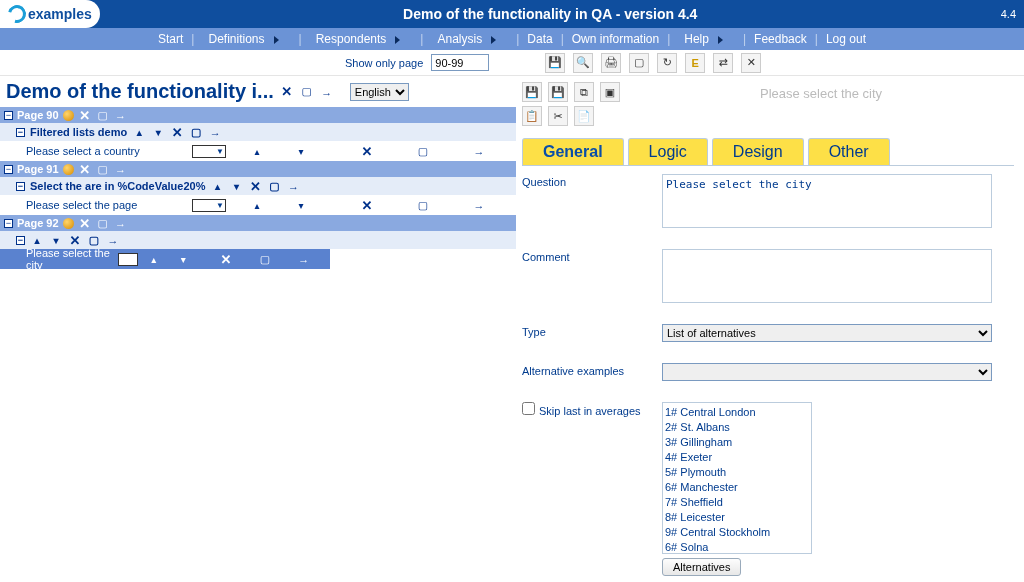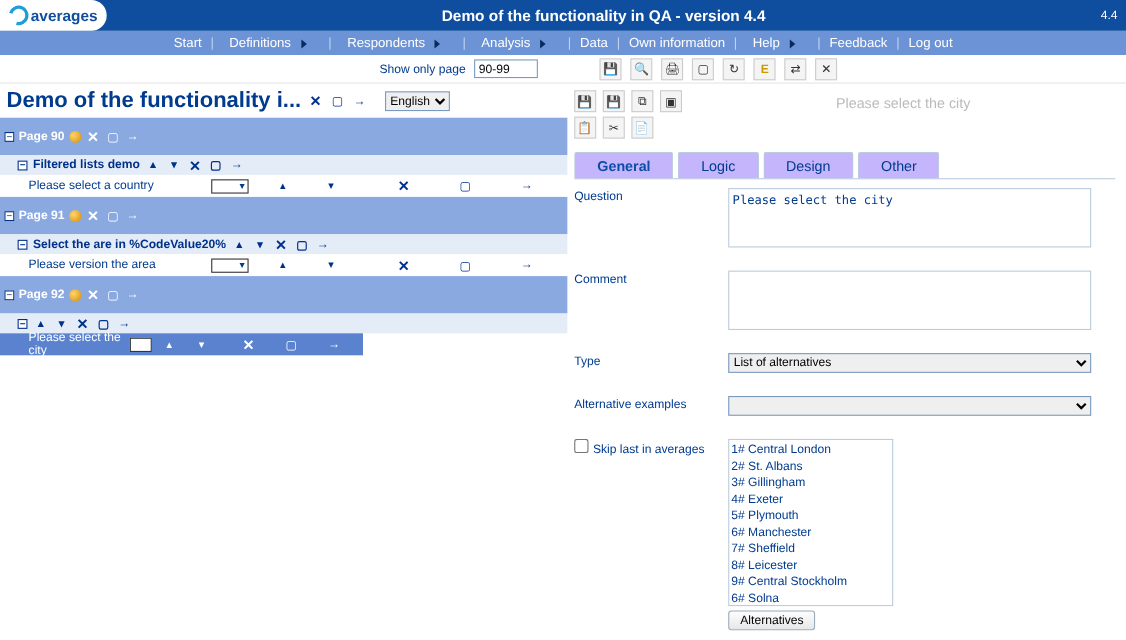--- a/index.html
+++ b/index.html
@@ -16,59 +16,59 @@
 .filterbar{height:26px;background:#fff;border-bottom:1px solid #e5e5e5;display:flex;align-items:center;padding-left:345px;gap:8px}
 .filterbar input{width:58px;height:17px;font-size:11px;border:1px solid #7a9ac0;padding:0 3px}
 .tbtn{width:20px;height:20px;border:1px solid #ccc;background:#f4f4f4;display:inline-flex;align-items:center;justify-content:center;font-size:11px;cursor:pointer;color:#333}
 .main{display:flex;height:506px}
 .left{width:516px;overflow:hidden}
 .right{flex:1;padding:6px 10px 0 6px}
 .hdr{display:flex;align-items:center;gap:6px;padding:4px 6px}
 .hdr-title{font-weight:bold;font-size:20px;color:#003b8e}
 .lang{margin-left:10px}
 select{font-size:11px;border:1px solid #7a9ac0;height:18px}
-.pagebar{background:#8aa9e0;color:#fff;height:34px;display:flex;align-items:center;padding:0 4px;font-size:11px;gap:4px}
+.pagebar{background:#8aa9e0;color:#fff;height:16px;display:flex;align-items:center;padding:0 4px;font-size:11px;gap:4px}
 .pagebar .pl{font-weight:bold}
 .orb{width:11px;height:11px;border-radius:50%;background:radial-gradient(circle at 35% 35%,#ffd56b,#d68a00);display:inline-block}
 .grp{background:#e4ecf8;height:18px;display:flex;align-items:center;padding:0 4px 0 16px;gap:5px;font-size:11px;color:#00318a;font-weight:bold}
 .qrow{background:#fff;height:20px;display:flex;align-items:center;padding:0 4px 0 26px;font-size:11px;color:#003b8e;gap:6px}
 .qrow.sel{background:#5a82cf;color:#fff}
 .qtext{width:160px}
 .qdrop{width:34px;height:13px;border:1px solid #333;background:#fff;font-size:9px;display:inline-flex;justify-content:flex-end;align-items:center;padding-right:1px}
 .qdrop::after{content:"▼";font-size:8px}
 .sp{flex:1}
 .ic{width:14px;text-align:center;cursor:pointer;color:#00318a}
 .ic.w{color:#fff}
 .boxminus{display:inline-block;width:9px;height:9px;border:1px solid #00318a;line-height:7px;text-align:center;font-size:9px;background:#fff;color:#00318a}
 .boxminus::before{content:"−"}
 .x{font-weight:bold;font-size:13px}
 .arR::before{content:"→";font-weight:bold}
 .arU::before{content:"▴";font-size:10px}
 .arD::before{content:"▾";font-size:10px}
 .rtool{display:flex;gap:6px;margin-bottom:4px}
 .rtitle{color:#bbb;font-size:13px;margin-left:140px;margin-top:4px}
 .tabs{display:flex;gap:4px;margin:8px 0 0 0;border-bottom:1px solid #bcd}
-.tab{border:1px solid #bcd;border-bottom:none;padding:4px 20px;background:#c4b5fd;color:#003b8e;font-size:13px;cursor:pointer;border-radius:3px 3px 0 0}
+.tab{border:1px solid #bcd;border-bottom:none;padding:4px 20px;background:#fde047;color:#003b8e;font-size:16px;cursor:pointer;border-radius:3px 3px 0 0}
 .tab.active{font-weight:bold;color:#0a4ea8}
 .frm{padding:8px 0;display:grid;grid-template-columns:140px 1fr;row-gap:21px;align-items:start}
 .frm label{color:#003b8e;font-size:11px;padding-top:2px}
 .ta{width:330px;height:54px;border:1px solid #bcd;font-size:11px;color:#003b8e;padding:3px;resize:none}
 .sel{width:330px}
 .listbox{width:150px;height:152px;border:1px solid #bcd;overflow-y:scroll;padding:2px;color:#003b8e;font-size:11px;line-height:15px}
 .chk{margin-right:4px}
 .btn{border:1px solid #9ab;background:linear-gradient(#fdfdfd,#e7e7e7);padding:2px 10px;font-size:11px;border-radius:3px;cursor:pointer;margin-top:4px}
 .pnum{width:48px;height:17px;border:1px solid #bcd;padding:0 3px;font-size:11px}
 </style>
 </head>
 <body>
 
 <div class="topbar">
   <div class="logo">
       <span class="logo-circle"></span>
-      <span>averages</span>
+      <span>examples</span>
     </div>
   <div class="title">Demo of the functionality in QA - version 4.4</div>
   <div class="ver">4.4</div>
 </div>
 
 <div class="menubar">
   <span>Start</span>
     <span class="sep">|</span>
   <span><span>Definitions</span><span class="tri"></span></span>
     <span class="sep">|</span>
@@ -155,21 +155,21 @@
         <div class="grp">
           <span class="boxminus"></span>
           <span>Select the are in %CodeValue20%</span>
           <span class="ic arU"></span>
           <span class="ic arD"></span>
           <span class="ic x">✕</span>
           <span class="ic">▢</span>
           <span class="ic arR"></span>
         </div>
         <div class="qrow">
-          <span class="qtext">Please version the area</span>
+          <span class="qtext">Please select the page</span>
           <span class="qdrop"></span>
           <span class="sp"></span>
           <span class="ic arU"></span>
           <span style="width:18px"></span>
           <span class="ic arD"></span>
           <span style="width:40px"></span>
           <span class="ic x">✕</span>
           <span style="width:30px"></span>
           <span class="ic">▢</span>
           <span style="width:30px"></span>

